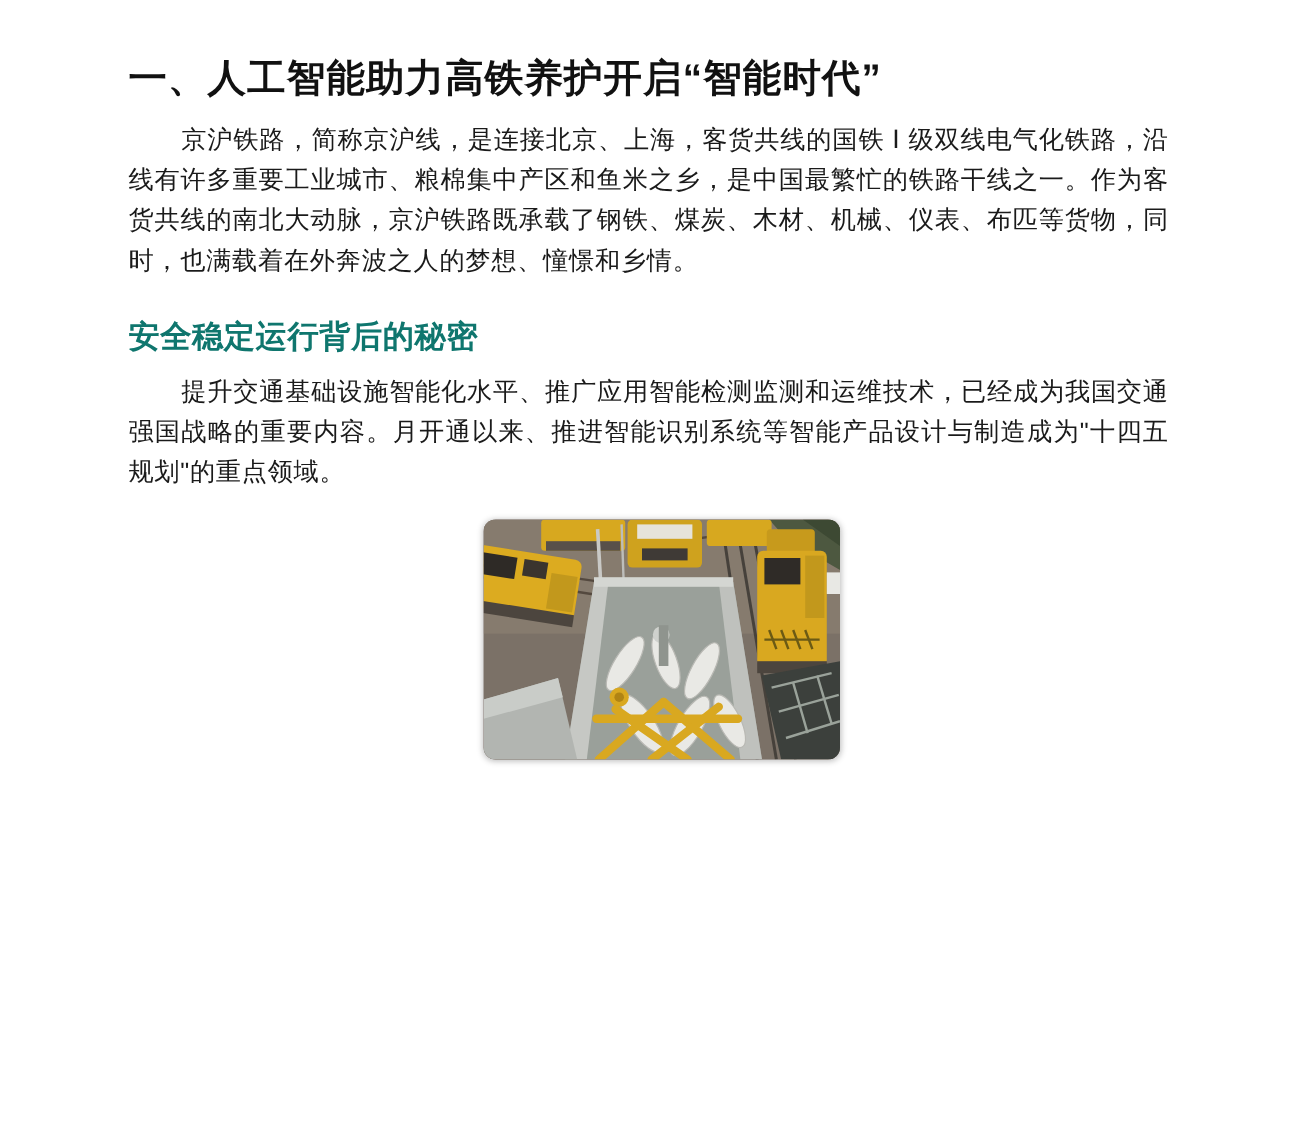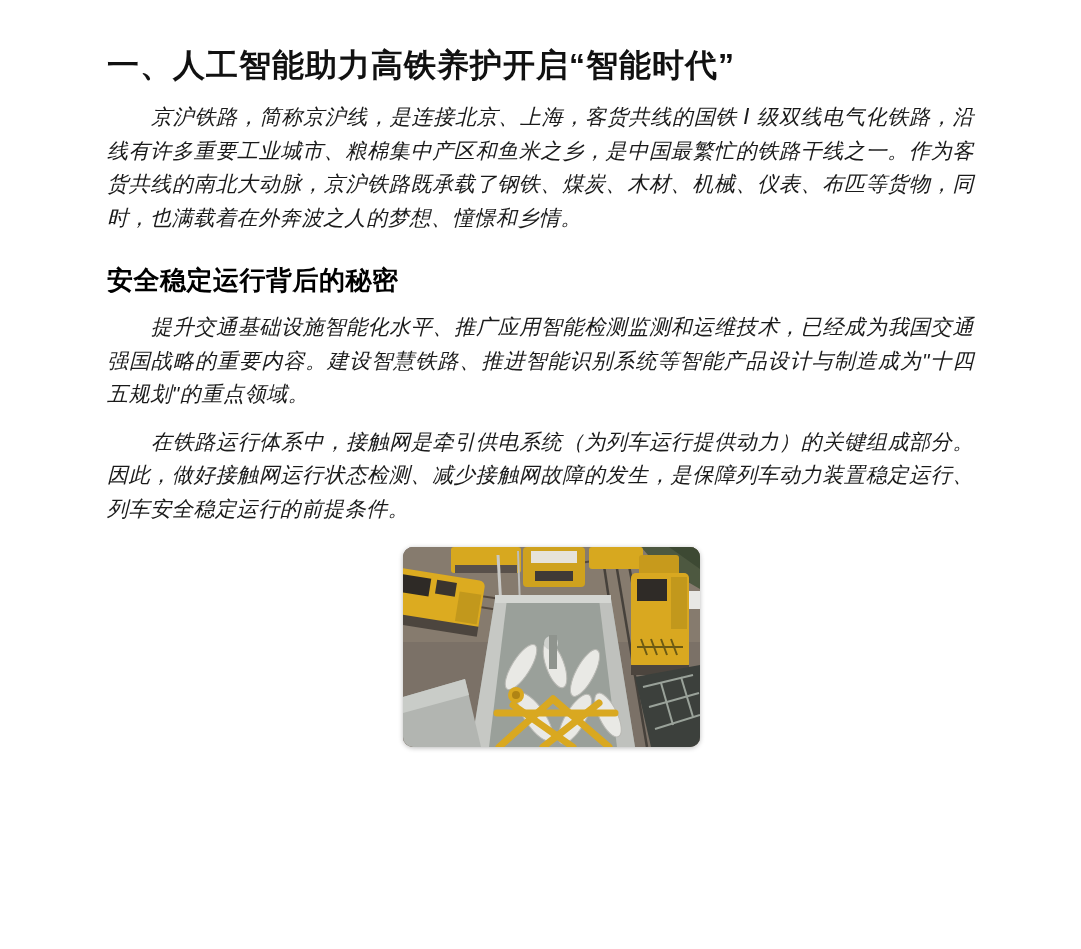--- a/index.html
+++ b/index.html
@@ -40,30 +40,29 @@
     font-weight: bold;
     letter-spacing: 1px;
     color: #111111;
   }
   h2.doc-h2 {
     margin: 29px 0 0 0;
     font-size: 26px;
     line-height: 34px;
     font-weight: bold;
     letter-spacing: 0.5px;
-    color: #000000;
+    color: #0f766e;
   }
   p.doc-p {
     margin: 11px 0 0 0;
     font-size: 21px;
     line-height: 33.5px;
     letter-spacing: 0.6px;
     text-align: justify;
     text-indent: 44px;
-    font-style: italic;
   }
   p.doc-p.after-h2 { margin-top: 13px; }
   p.doc-p.p4 { margin-top: 14px; }
   p.doc-p.p5 { margin-top: 7px; }
   figure.doc-figure {
     margin: 22px 0 0 296px;
     padding: 0;
     width: 297px;
     height: 200px;
     border-radius: 10px;
@@ -79,23 +78,22 @@
 <div class="page">
   <div class="content">
 
     <h1 class="doc-h1">一、人工智能助力高铁养护开启“智能时代”</h1>
 
     <p class="doc-p">京沪铁路，简称京沪线，是连接北京、上海，客货共线的国铁 Ⅰ 级双线电气化铁路，沿线有许多重要工业城市、粮棉集中产区和鱼米之乡，是中国最繁忙的铁路干线之一。作为客货共线的南北大动脉，京沪铁路既承载了钢铁、煤炭、木材、机械、仪表、布匹等货物，同时，也满载着在外奔波之人的梦想、憧憬和乡情。</p>
 
 
     <h2 class="doc-h2">安全稳定运行背后的秘密</h2>
 
-    <p class="doc-p after-h2">提升交通基础设施智能化水平、推广应用智能检测监测和运维技术，已经成为我国交通强国战略的重要内容。建设智慧铁路、推进智能识别系统等智能产品设计与制造成为"十四五规划"的重点领域。</p>
+    <p class="doc-p after-h2">提升交通基础设施智能化水平、推广应用智能检测监测和运维技术，已经成为我国交通强国战略的重要内容。月开通以来、推进智能识别系统等智能产品设计与制造成为"十四五规划"的重点领域。</p>
 
-    <p class="doc-p p4">在铁路运行体系中，接触网是牵引供电系统（为列车运行提供动力）的关键组成部分。因此，做好接触网运行状态检测、减少接触网故障的发生，是保障列车动力装置稳定运行、列车安全稳定运行的前提条件。</p>
 
 
     <figure class="doc-figure">
       <svg viewBox="0 0 297 200" width="297" height="200" xmlns="http://www.w3.org/2000/svg">
 
         <rect x="0" y="0" width="297" height="200" fill="#7b7167"></rect>
         <rect x="0" y="0" width="297" height="95" fill="#867b6e"></rect>
 
         <polygon points="238,0 297,0 297,42 252,16" fill="#4d5840"></polygon>
         <polygon points="266,0 297,0 297,22" fill="#3d4933"></polygon>

